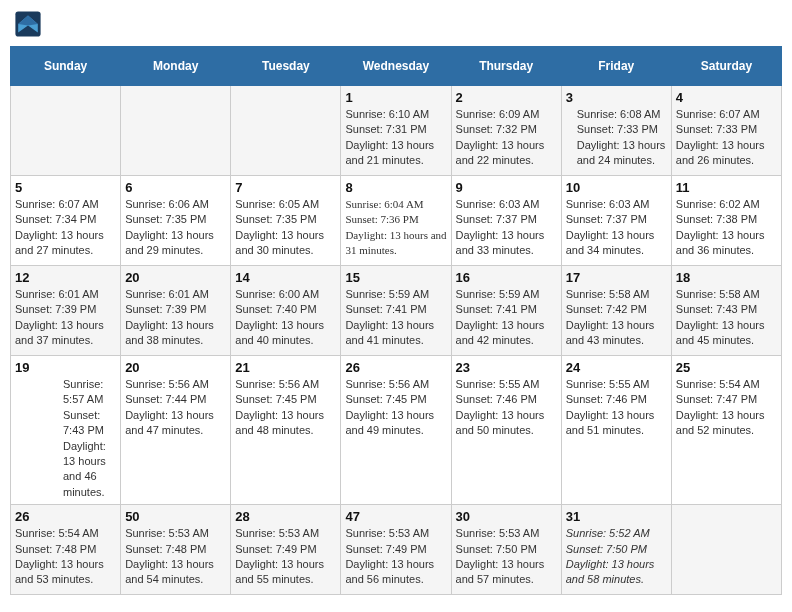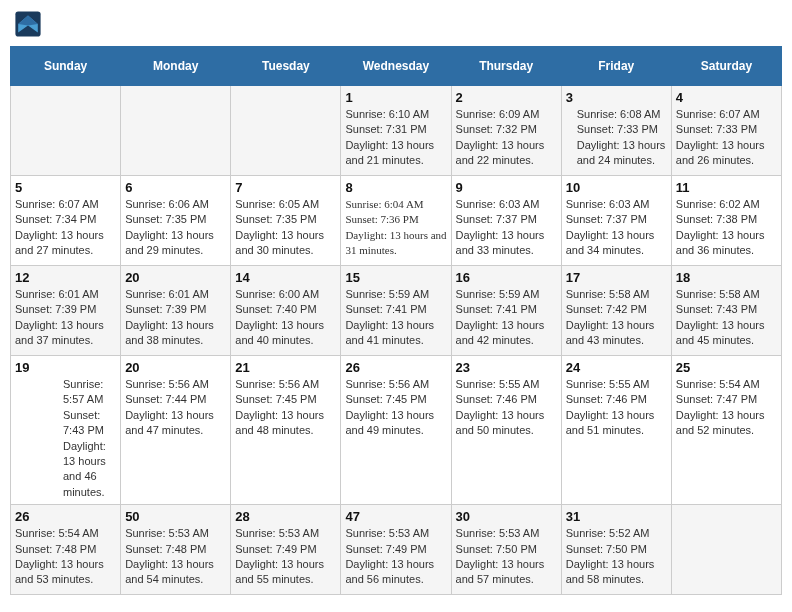--- a/index.html
+++ b/index.html
@@ -307,20 +307,20 @@
 Daylight: 13 hours and 56 minutes.</div>
         </td>
         <td>
           <div class="day-num">30</div>
           <div class="day-detail" style="white-space: pre-line;">Sunrise: 5:53 AM
 Sunset: 7:50 PM
 Daylight: 13 hours and 57 minutes.</div>
         </td>
         <td>
           <div class="day-num">31</div>
-          <div class="day-detail" style="white-space: pre-line;">Sunrise: 5:52 AM
+          <div class="day-detail" style="white-space: pre-line; font-style: italic;">Sunrise: 5:52 AM
 Sunset: 7:50 PM
 Daylight: 13 hours and 58 minutes.</div>
         </td>
         <td></td>
       </tr>
     </tbody>
 </table>
 
 </body></html>

